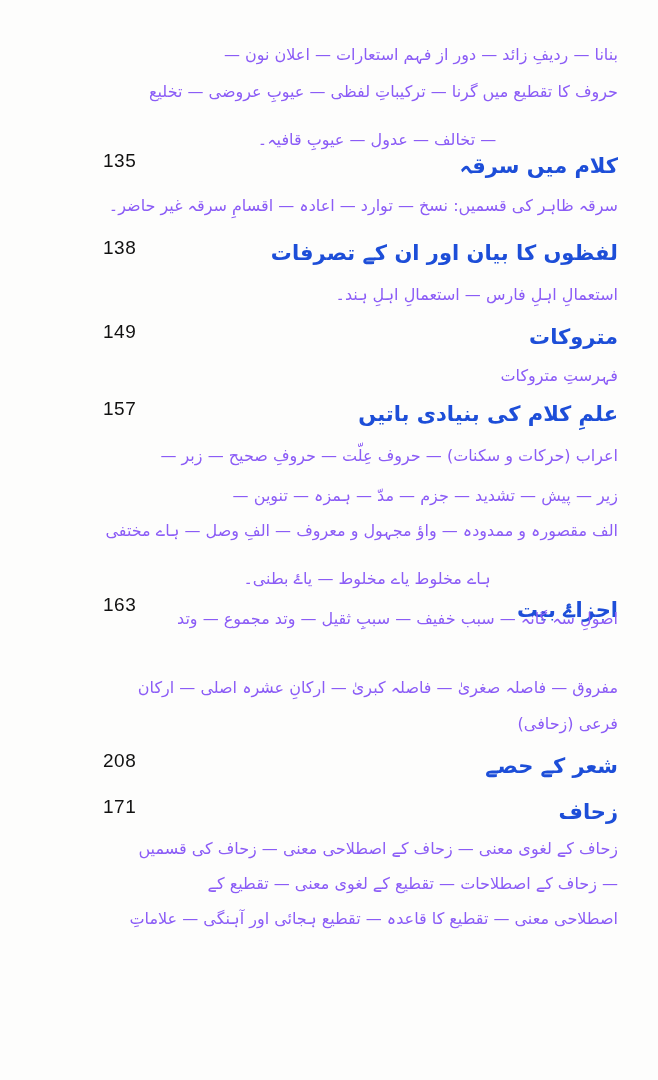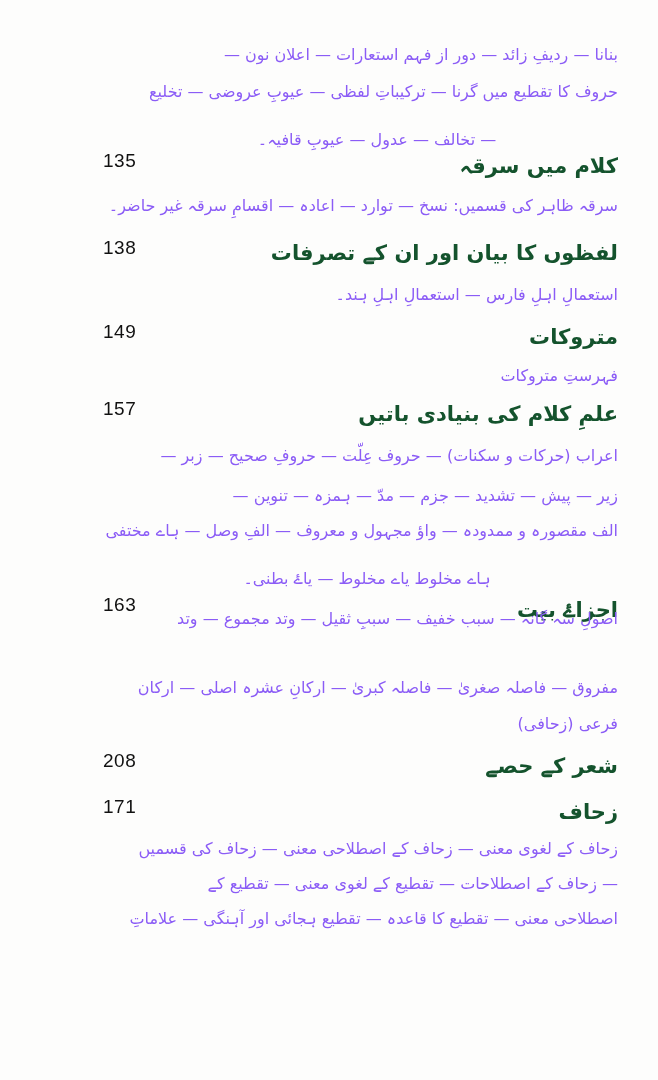--- a/index.html
+++ b/index.html
@@ -43,21 +43,21 @@
     flex: 0 0 auto;
   }
   .heading {
     flex: 1 1 auto;
     direction: rtl;
     text-align: right;
     font-size: 21px;
     font-weight: 700;
     line-height: 32px;
     white-space: nowrap;
-    color: #14532d;
+    color: #1d4ed8;
   }
 </style>
 </head>
 <body>
 
 <div class="page">
 
   <div class="line" style="top:40px">بنانا — ردیفِ زائد — دور از فہم استعارات — اعلان نون —</div>
   <div class="line" style="top:77px">حروف کا تقطیع میں گرنا — ترکیباتِ لفظی — عیوبِ عروضی — تخلیع</div>
   <div class="line center" style="top:113px; padding-left:60px">— تخالف — عدول — عیوبِ قافیہ۔</div>

